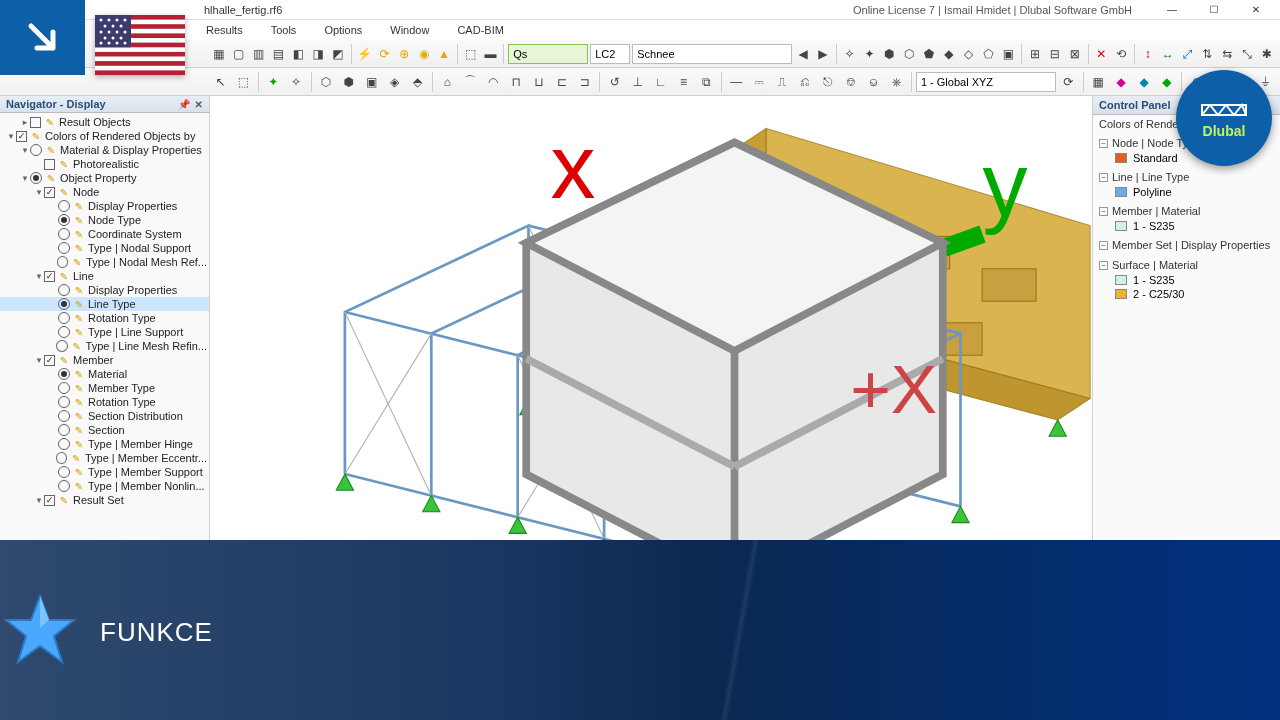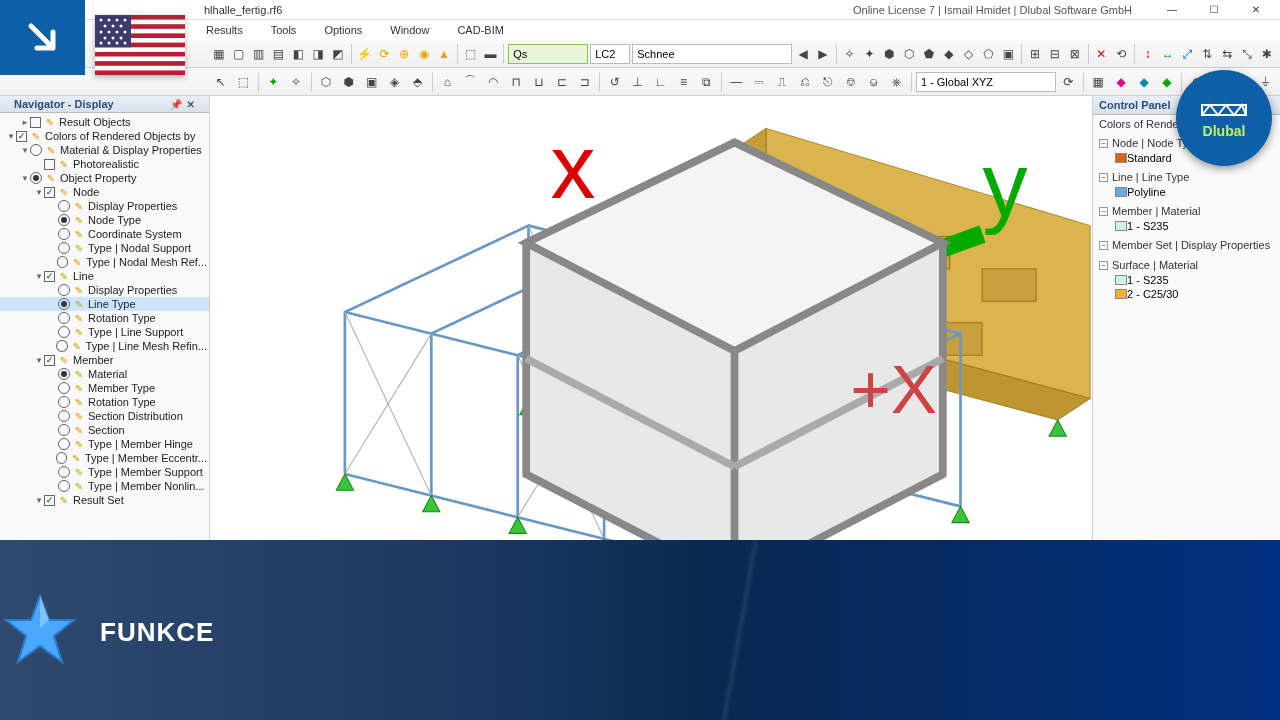--- a/index.html
+++ b/index.html
@@ -19,21 +19,21 @@
 
 .toolbar { height: 28px; background: linear-gradient(#fafafa,#f0f0f0); border-bottom: 1px solid #d0d0d0; display: flex; align-items: center; padding: 0 4px; gap: 2px; }
 .tb-btn { width: 22px; height: 22px; display: flex; align-items: center; justify-content: center; border: 1px solid transparent; border-radius: 2px; font-size: 12px; color: #444; }
 .tb-sep { width: 1px; height: 20px; background: #ccc; margin: 0 2px; }
 .tb-combo { height: 20px; min-width: 80px; border: 1px solid #bbb; background: #fff; font-size: 11px; padding: 0 4px; display: flex; align-items: center; }
 .tb-combo.lc { background: #e8f5d8; border-color: #8bc34a; }
 
 
 .main { display: flex; height: 540px; position: relative; }
 .navigator { width: 210px; background: #f9f9f9; border-right: 1px solid #d0d0d0; display: flex; flex-direction: column; font-size: 11px; overflow: hidden; }
-.nav-title { background: linear-gradient(#e8eef5,#d8e2ec); padding: 2px 14px; font-weight: bold; color: #2a4d7a; border-bottom: 1px solid #bbb; display: flex; align-items: center; }
+.nav-title { background: linear-gradient(#e8eef5,#d8e2ec); padding: 2px 6px; font-weight: bold; color: #2a4d7a; border-bottom: 1px solid #bbb; display: flex; align-items: center; }
 .nav-title .spacer { flex:1; }
 .nav-title .pin { font-size: 10px; color: #555; margin-left: 4px; }
 .tree { flex: 1; overflow-y: auto; padding: 2px 0; }
 .tree-item { display: flex; align-items: center; padding: 1px 2px; white-space: nowrap; color: #222; cursor: default; }
 .tree-item.selected { background: #cde6ff; }
 .tree-item .indent { display: inline-block; }
 .tree-item .toggle { width: 10px; font-size: 9px; color: #666; text-align: center; }
 .tree-item .radio { width: 12px; height: 12px; border: 1px solid #666; border-radius: 50%; margin-right: 2px; display: inline-flex; align-items: center; justify-content: center; }
 .tree-item .radio.on::after { content:""; width:6px; height:6px; background:#333; border-radius:50%; }
 .tree-item .check { width: 11px; height: 11px; border: 1px solid #666; margin-right: 2px; display: inline-flex; align-items: center; justify-content: center; font-size: 9px; }
@@ -46,42 +46,42 @@
 .viewport svg { width: 100%; height: 100%; }
 .nav-cube { position: absolute; top: 8px; right: 10px; width: 70px; height: 70px; }
 
 
 .control-panel { width: 188px; background: #fafafa; font-size: 11px; display: flex; flex-direction: column; position: absolute; right: 0; top: 0; bottom: 0; border-left: 1px solid #d0d0d0;}
 .cp-title { background: linear-gradient(#e8eef5,#d8e2ec); padding: 3px 6px; font-weight: bold; color: #2a4d7a; border-bottom: 1px solid #bbb; }
 .cp-sub { padding: 3px 6px; color: #333; }
 .cp-section { padding: 2px 6px; }
 .cp-head { color: #333; padding: 2px 0; display: flex; align-items: center; gap: 4px;}
 .cp-head .sq { width:9px; height:9px; border:1px solid #999; font-size:8px; display:flex; align-items:center; justify-content:center; color:#555;}
-.cp-row { display: flex; align-items: center; padding: 1px 0 1px 16px; }
+.cp-row { display: flex; align-items: center; gap: 6px; padding: 1px 0 1px 16px; }
 .swatch { width: 12px; height: 10px; border: 1px solid #888; }
 
 
 .materials-panel { position: absolute; left: 210px; right: 0; bottom: 0; height: 36px; background: #f5f5f5; border-top: 1px solid #ccc; }
 .mat-title { background: linear-gradient(#e8eef5,#d8e2ec); padding: 2px 6px; font-weight: bold; font-size: 11px; color: #2a4d7a; display: flex; }
 .mat-sub { padding: 2px 6px; font-size: 11px; display: flex; gap: 14px; color: #333; }
 
 
 .corner-badge { position: absolute; top: 0; left: 0; width: 85px; height: 75px; background: #0d5fa8; display: flex; align-items: center; justify-content: center; z-index: 100; }
 .corner-badge svg { width: 40px; height: 40px; }
 .flag-badge { position: absolute; top: 15px; left: 95px; width: 90px; height: 60px; z-index: 100; box-shadow: 0 2px 6px rgba(0,0,0,0.3); }
 .dlubal-badge { position: absolute; top: 70px; right: 8px; width: 96px; height: 96px; background: #0d5fa8; border-radius: 50%; display: flex; flex-direction: column; align-items: center; justify-content: center; color: #bef264; font-weight: bold; z-index: 100; box-shadow: 0 3px 8px rgba(0,0,0,0.4); }
 .dlubal-badge .bridge { width: 48px; height: 24px; }
 .dlubal-badge .txt { font-size: 14px; margin-top: 2px; }
 
 
 .footer-overlay { position: absolute; left: 0; right: 0; bottom: 0; height: 180px; background: linear-gradient(90deg, #2f4a6e 0%, #1a3660 40%, #0a2850 55%, #003080 100%); z-index: 90; display: flex; align-items: center; color: #fff; overflow: hidden; }
 .footer-overlay::before { content:""; position:absolute; top:0; left:50%; width: 200px; height: 100%; background: linear-gradient(100deg, transparent 0, transparent 48%, rgba(255,255,255,0.08) 50%, transparent 52%);}
 .footer-left { font-size: 36px; font-weight: 400; padding-left: 60px; flex: 1; }
 .footer-star { width: 80px; height: 80px; margin-right: 20px; }
-.footer-right { font-size: 26px; font-weight: bold; line-height: 1.2; padding-right: 60px; letter-spacing: 1px; margin-top: 6px;}
+.footer-right { font-size: 26px; font-weight: normal; line-height: 1.2; padding-right: 60px; letter-spacing: 1px; margin-top: 6px;}
 
 .axis-triad { position:absolute; left:40px; bottom:60px; width:60px; height:60px; }
 .color-bar { position: absolute; right: 4px; bottom: 40px; width: 14px; display:flex; flex-direction:column; gap:2px;}
 .color-bar .c { height:14px; border:1px solid #aaa;}
 </style>
 </head>
 <body>
 
 <div class="titlebar">
   <span class="title">hlhalle_fertig.rf6</span>

